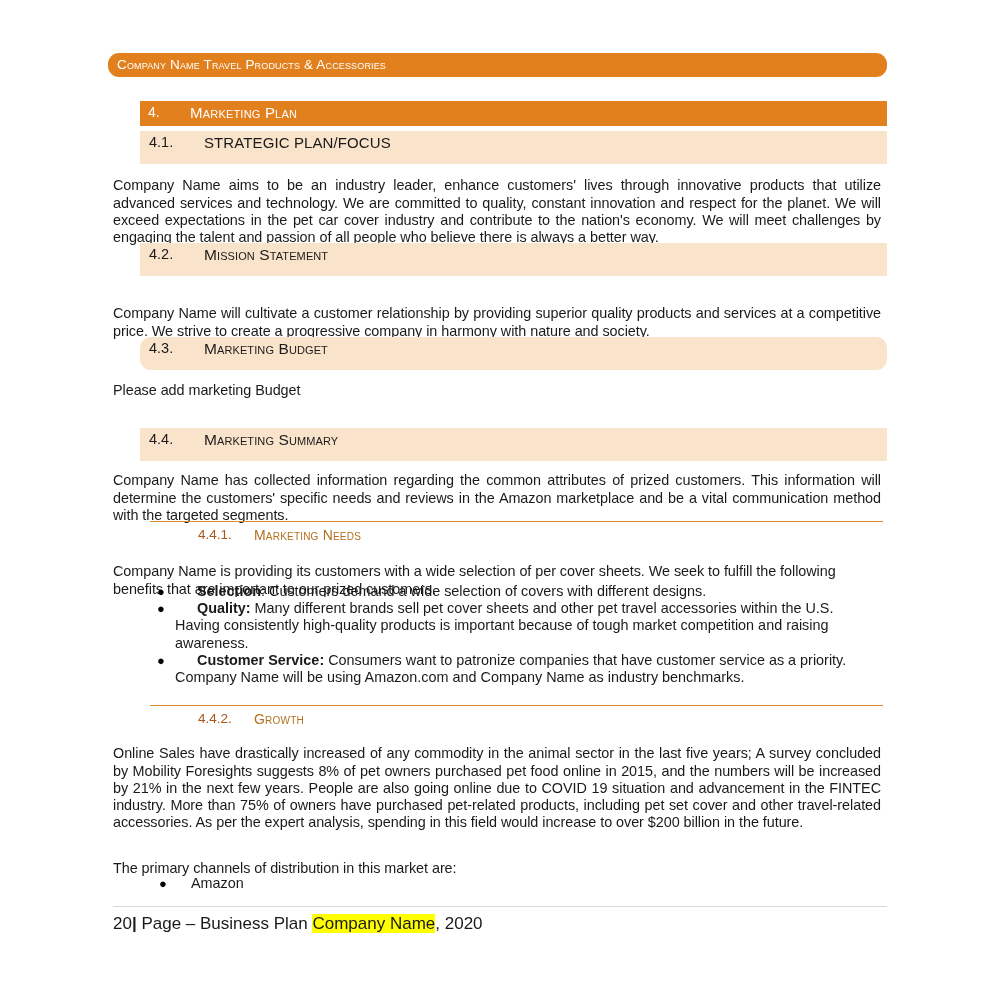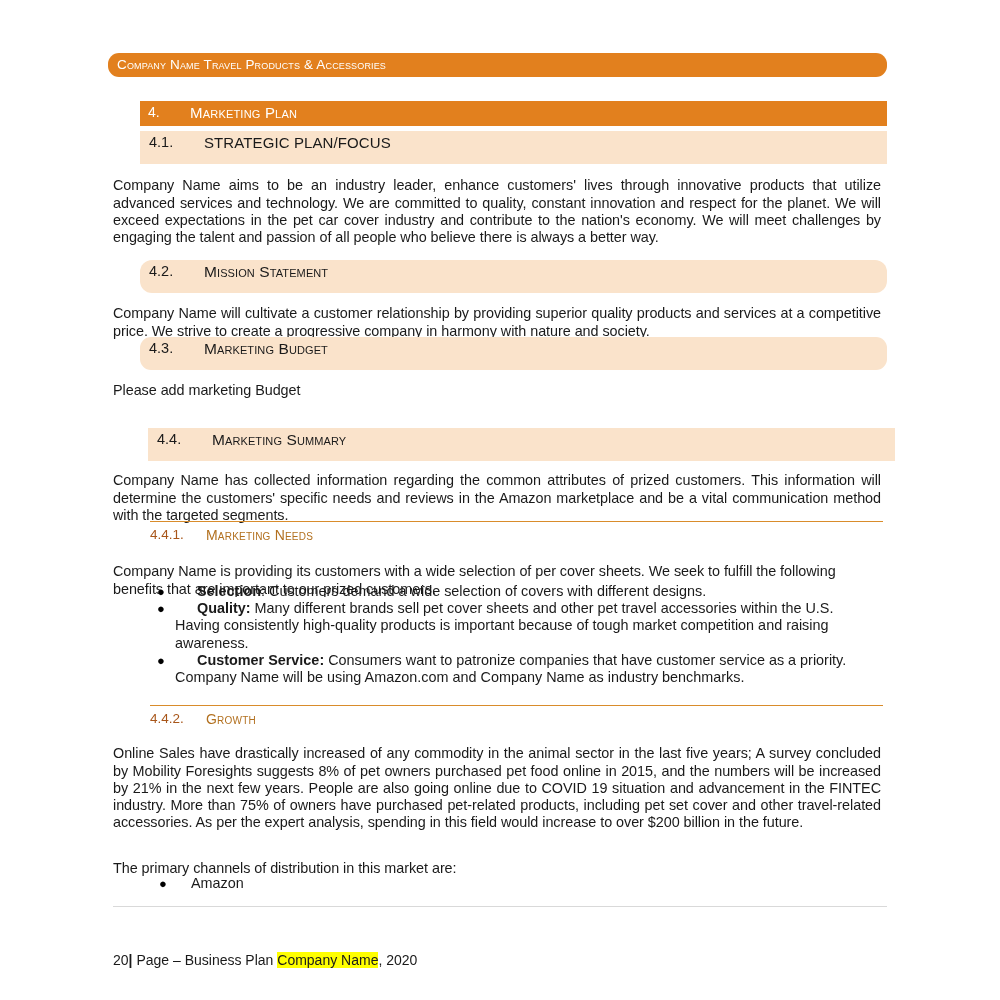--- a/index.html
+++ b/index.html
@@ -116,20 +116,21 @@
     border-top: 1.4px solid #D98C2B;
     box-sizing: border-box;
     padding-top: 5px;
   }
   .h3head .num {
     display: inline-block;
     width: 56px;
     color: #A8561A;
     font-size: 13.5px;
     vertical-align: top;
+    margin-left: 48px;
   }
   .h3head .ttl {
     color: #B2701F;
     font-size: 14px;
     font-variant: small-caps;
     letter-spacing: 0.2px;
     vertical-align: top;
   }
 
   
@@ -189,25 +190,24 @@
     left: 113px;
     top: 906px;
     width: 774px;
     height: 1px;
     background: #D9D9D9;
   }
   .footer-text {
     position: absolute;
     left: 113px;
     top: 914px;
-    font-size: 14px;
+    font-size: 17px;
     line-height: 19px;
     color: #1a1a1a;
     white-space: nowrap;
-    margin-top: 37px;
   }
   .footer-text .pipe {
     font-weight: bold;
   }
   .hl {
     background: #FFFF00;
   }
 </style>
 </head>
 <body>
@@ -221,33 +221,33 @@
   <div class="h1bar" style="top:101px;">
     <span class="num">4.</span><span class="ttl">Marketing Plan</span>
   </div>
 
   <div class="h2bar" style="top:131px;">
     <span class="num">4.1.</span><span class="ttl allcaps">STRATEGIC PLAN/FOCUS</span>
   </div>
 
   <p class="para" style="top:163px;">Company Name aims to be an industry leader, enhance customers' lives through innovative products that utilize advanced services and technology. We are committed to quality, constant innovation and respect for the planet. We will exceed expectations in the pet car cover industry and contribute to the nation's economy. We will meet challenges by engaging the talent and passion of all people who believe there is always a better way.</p>
 
-  <div class="h2bar" style="top:260px;border-radius:12px;">
+  <div class="h2bar" style="top:243px;">
     <span class="num">4.2.</span><span class="ttl smallcaps">Mission Statement</span>
   </div>
 
   <p class="para" style="top:291px;">Company Name will cultivate a customer relationship by providing superior quality products and services at a competitive price. We strive to create a progressive company in harmony with nature and society.</p>
 
   <div class="h2bar" style="top:337px;border-radius:11px;">
     <span class="num">4.3.</span><span class="ttl smallcaps">Marketing Budget</span>
   </div>
 
   <p class="para left" style="top:368px;">Please add marketing Budget</p>
 
-  <div class="h2bar" style="top:428px;margin-left:8px;">
+  <div class="h2bar" style="top:428px;">
     <span class="num">4.4.</span><span class="ttl smallcaps">Marketing Summary</span>
   </div>
 
   <p class="para" style="top:458px;">Company Name has collected information regarding the common attributes of prized customers. This information will determine the customers' specific needs and reviews in the Amazon marketplace and be a vital communication method with the targeted segments.</p>
 
   <div class="h3head" style="top:521px;">
     <span class="num">4.4.1.</span><span class="ttl">Marketing Needs</span>
   </div>
 
   <p class="para left" style="top:549px;">Company Name is providing its customers with a wide selection of per cover sheets. We seek to fulfill the following benefits that are important to our prized customers.</p>

